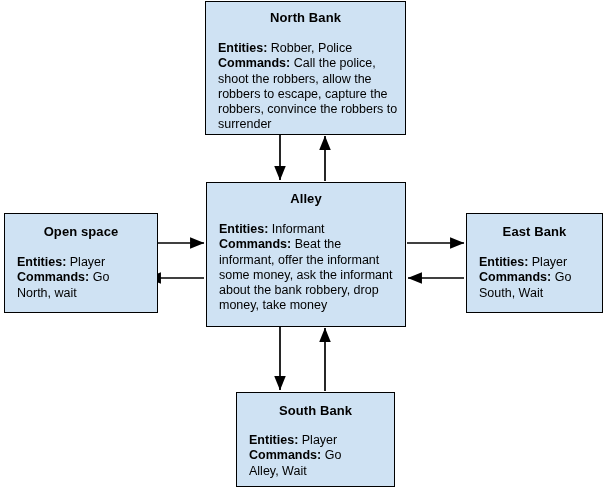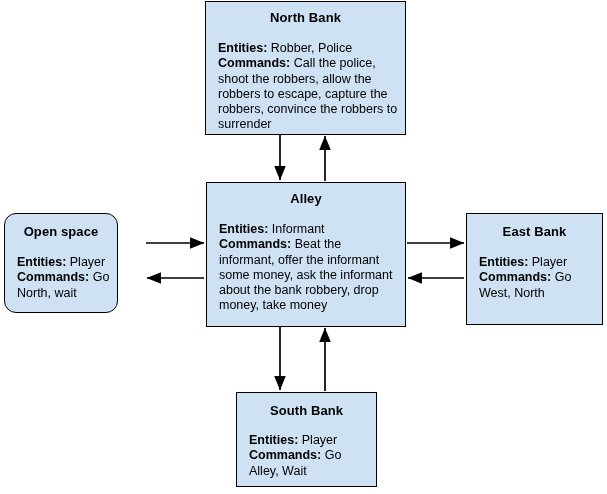--- a/index.html
+++ b/index.html
@@ -52,29 +52,29 @@
 
   
   #node-north      { left: 205px; top: 1px;   width: 201px; height: 134px; }
   #node-north .node-title { margin-top: 8px; }
   #node-north .node-body  { margin: 16px 0 0 12px; width: 180px; }
 
   #node-alley      { left: 206px; top: 182px; width: 200px; height: 145px; }
   #node-alley .node-title { margin-top: 8px; }
   #node-alley .node-body  { margin: 16px 0 0 12px; width: 180px; }
 
-  #node-open       { left: 4px;   top: 213px; width: 114px; height: 100px; border-radius: 12px; }
+  #node-open       { left: 4px;   top: 213px; width: 154px; height: 100px; }
   #node-open .node-title { margin-top: 10px; }
   #node-open .node-body  { margin: 16px 0 0 12px; width: 120px; }
 
-  #node-east       { left: 466px; top: 213px; width: 137px; height: 112px; }
+  #node-east       { left: 466px; top: 213px; width: 137px; height: 100px; }
   #node-east .node-title { margin-top: 10px; }
   #node-east .node-body  { margin: 16px 0 0 12px; width: 118px; }
 
-  #node-south      { left: 236px; top: 392px; width: 141px; height: 95px; }
+  #node-south      { left: 236px; top: 392px; width: 159px; height: 95px; }
   #node-south .node-title { margin-top: 10px; }
   #node-south .node-body  { margin: 15px 0 0 12px; width: 122px; }
 </style>
 </head>
 <body>
 
 <div id="canvas">
 
   <svg class="arrow-layer" viewBox="0 0 607 494" width="607" height="494" xmlns="http://www.w3.org/2000/svg">
     <defs>
@@ -121,21 +121,21 @@
     <div class="node-body">
       <span class="lbl">Entities:</span><span> Player</span><br>
       <span class="lbl">Commands:</span><span> Go North, wait</span>
     </div>
   </div>
 
   <div class="node" id="node-east">
     <div class="node-title">East Bank</div>
     <div class="node-body">
       <span class="lbl">Entities:</span><span> Player</span><br>
-      <span class="lbl">Commands:</span><span> Go West, North</span>
+      <span class="lbl">Commands:</span><span> Go South, Wait</span>
     </div>
   </div>
 
   <div class="node" id="node-south">
     <div class="node-title">South Bank</div>
     <div class="node-body">
       <span class="lbl">Entities:</span><span> Player</span><br>
       <span class="lbl">Commands:</span><span> Go Alley, Wait</span>
     </div>
   </div>

